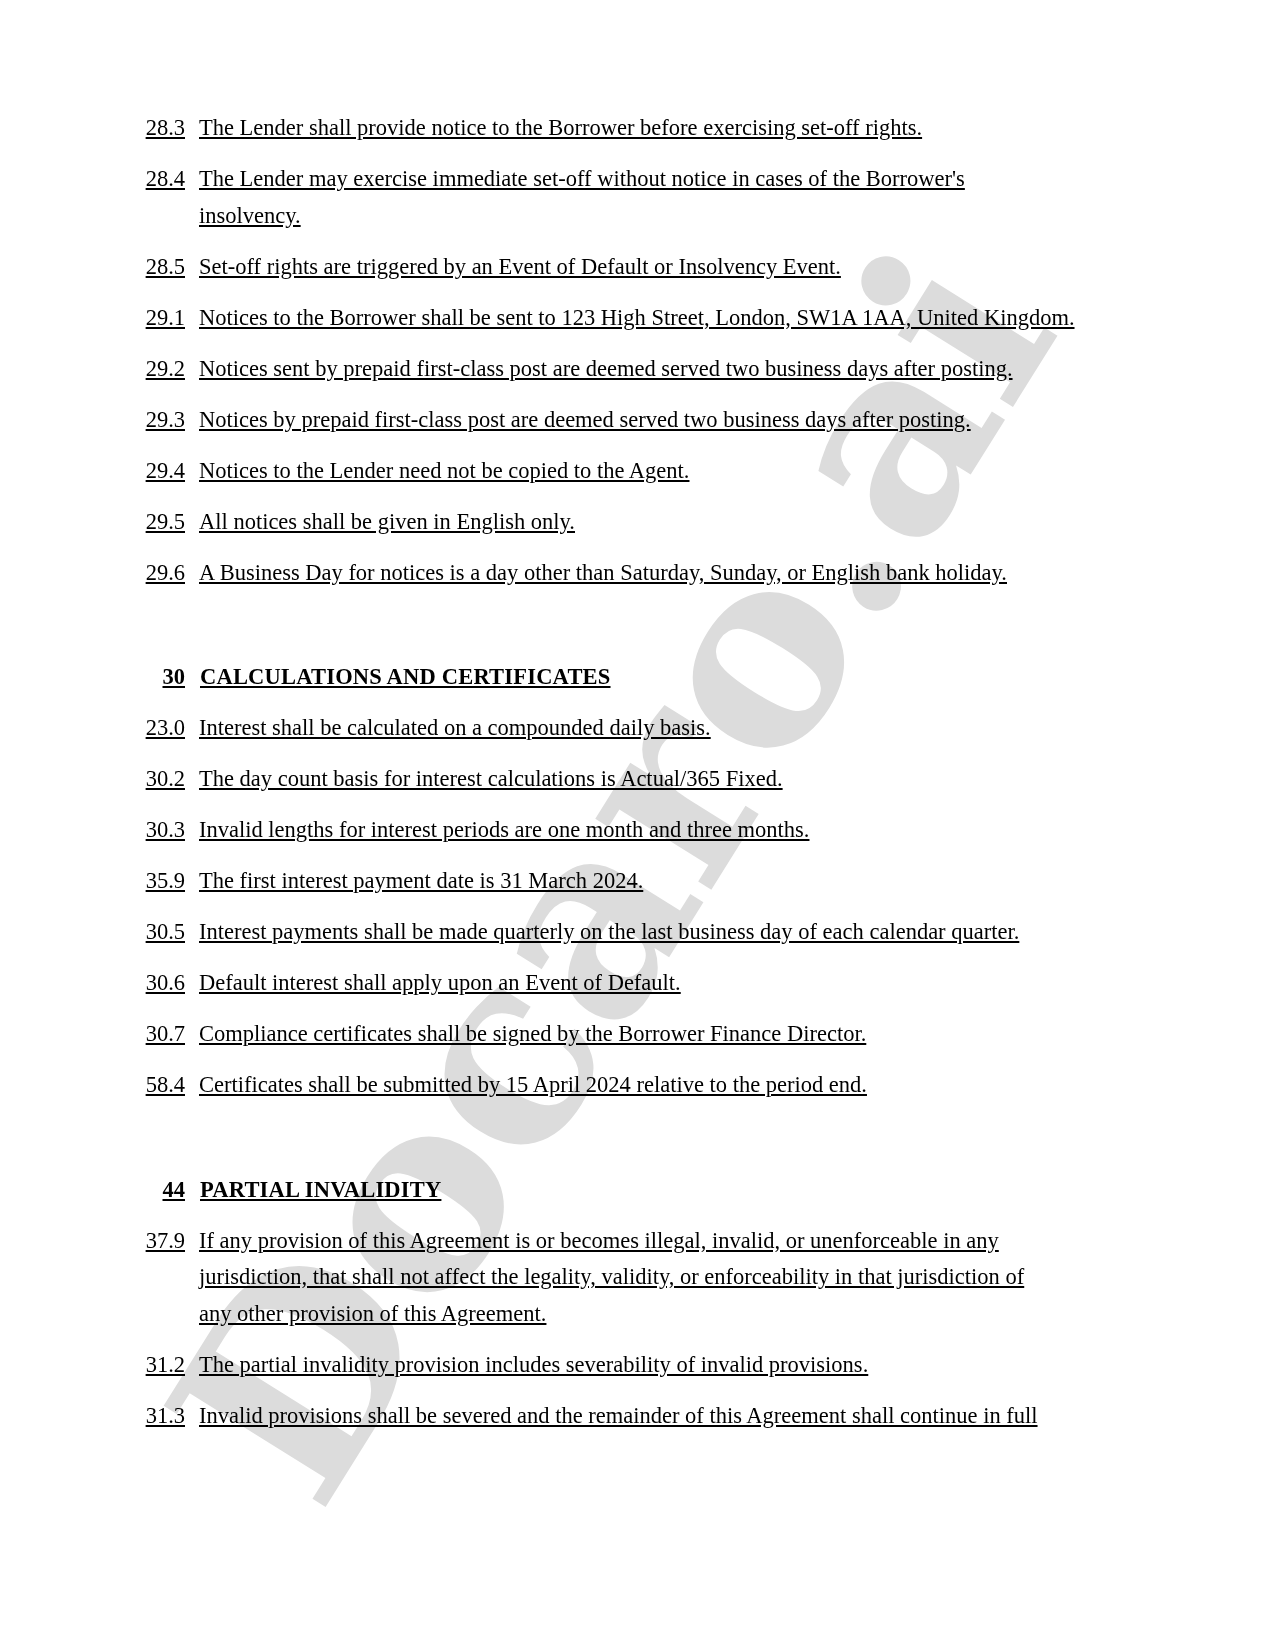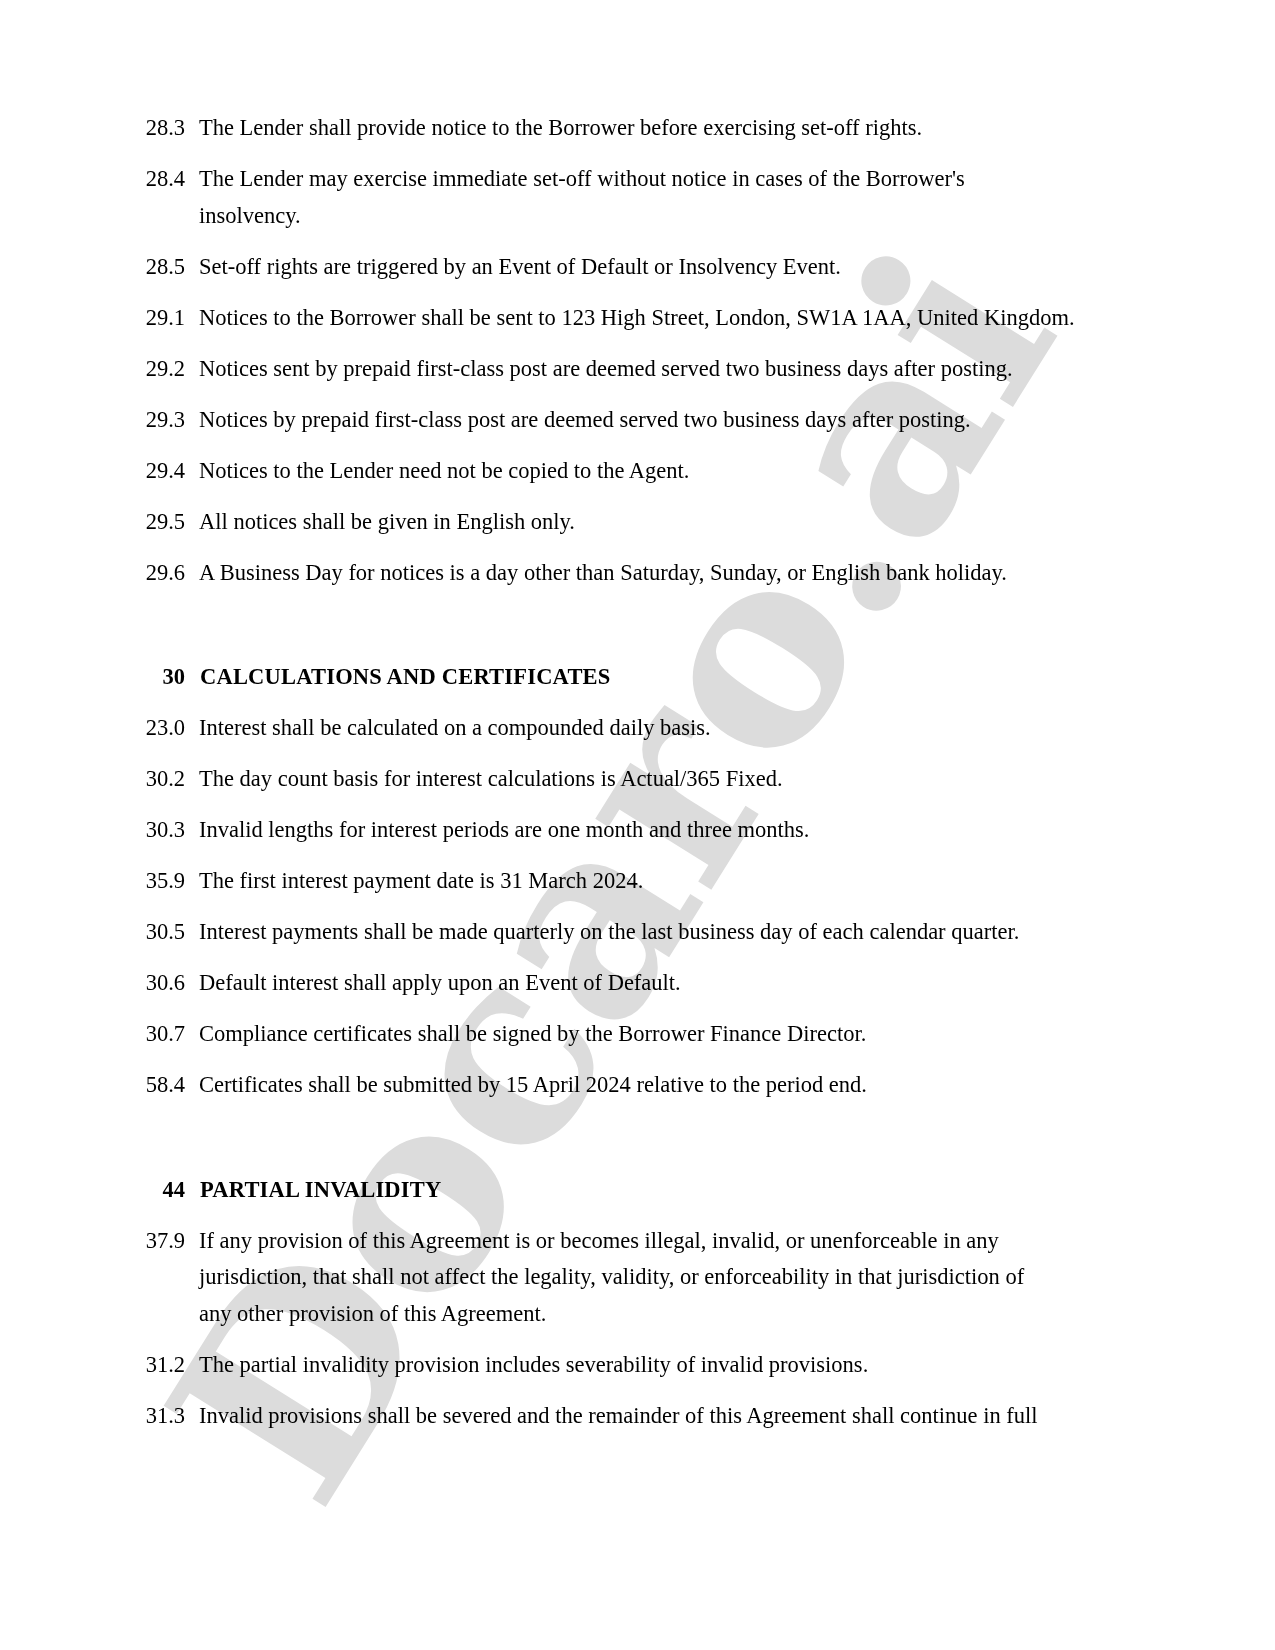--- a/index.html
+++ b/index.html
@@ -32,20 +32,21 @@
     white-space: nowrap;
     z-index: 0;
     user-select: none;
   }
   .content {
     position: absolute;
     left: 122px;
     top: 110px;
     width: 1080px;
     z-index: 1;
+    text-decoration: underline;
   }
   .clause {
     display: flex;
     align-items: flex-start;
     margin: 0 0 14.5px 0;
   }
   .clause-num {
     flex: none;
     width: 63px;
     text-align: right;

